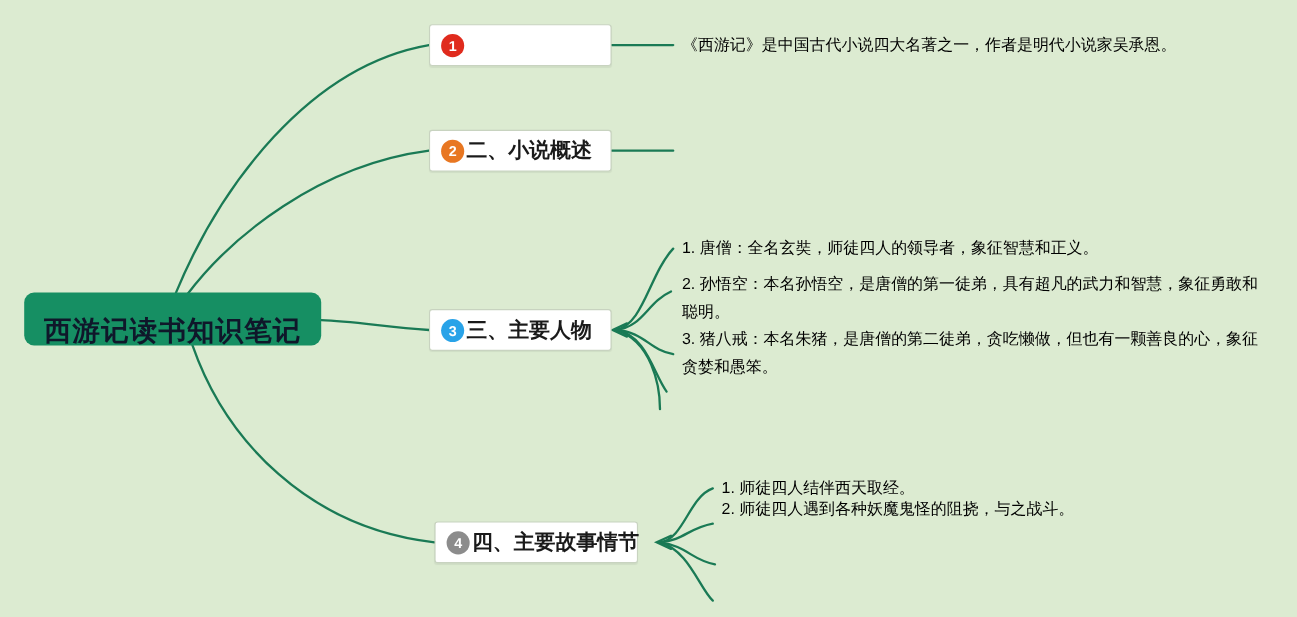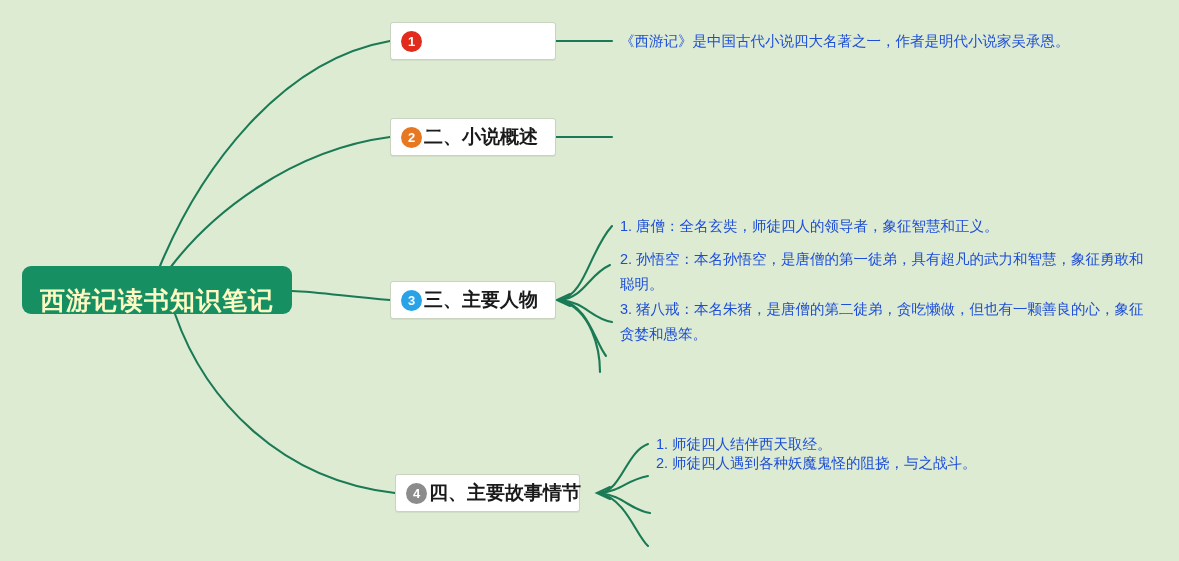--- a/index.html
+++ b/index.html
@@ -84,21 +84,21 @@
     font-weight: bold;
     color: #1a1a1a;
     white-space: nowrap;
     font-family: "Liberation Sans", "DejaVu Sans", sans-serif;
   }
   
   .leaf-text {
     position: absolute;
     font-size: 14.5px;
     line-height: 25px;
-    color: #1d4ed8;
+    color: #000000;
     font-family: "Liberation Sans", "DejaVu Sans", sans-serif;
   }
   .leaf-indent {
     text-indent: 14px;
   }
 </style>
 </head>
 <body style="background: rgb(220, 235, 209);">
 
 <div id="mindmap">
@@ -134,21 +134,21 @@
     <g fill="none" stroke="#1a7a55" stroke-width="2.1" stroke-linecap="round">
       <path d="M600,493 C622,490 626,452 648,444" stroke="#1a7a55"></path>
       <path d="M600,493 C622,491 626,480 648,476" stroke="#1a7a55"></path>
       <path d="M600,493 C624,496 630,510 650,513" stroke="#1a7a55"></path>
       <path d="M600,493 C626,500 636,535 648,546" stroke="#1a7a55"></path>
       <path d="M610,487 L597,493 L610,499" stroke="#1a7a55"></path>
     </g>
   </svg>
 
   <div class="root-node" style="background: rgb(22, 143, 99);">
-    <span class="root-label" style="color: #fef9c3; margin-top: 20px;">西游记读书知识笔记</span>
+    <span class="root-label" style="color: #0f172a; margin-top: 20px;">西游记读书知识笔记</span>
   </div>
 
   <div class="branch-node" style="left:390px; top:22px; width:166px;">
     <span class="badge" style="background: rgb(224, 43, 29);">1</span>
   </div>
   <div class="leaf-text" style="left:620px; top:29px; width:520px;">《西游记》是中国古代小说四大名著之一，作者是明代小说家吴承恩。</div>
 
   <div class="branch-node" style="left:390px; top:118px; width:166px;">
     <span class="badge" style="background: rgb(232, 119, 34);">2</span>
     <span class="branch-label">二、小说概述</span>

